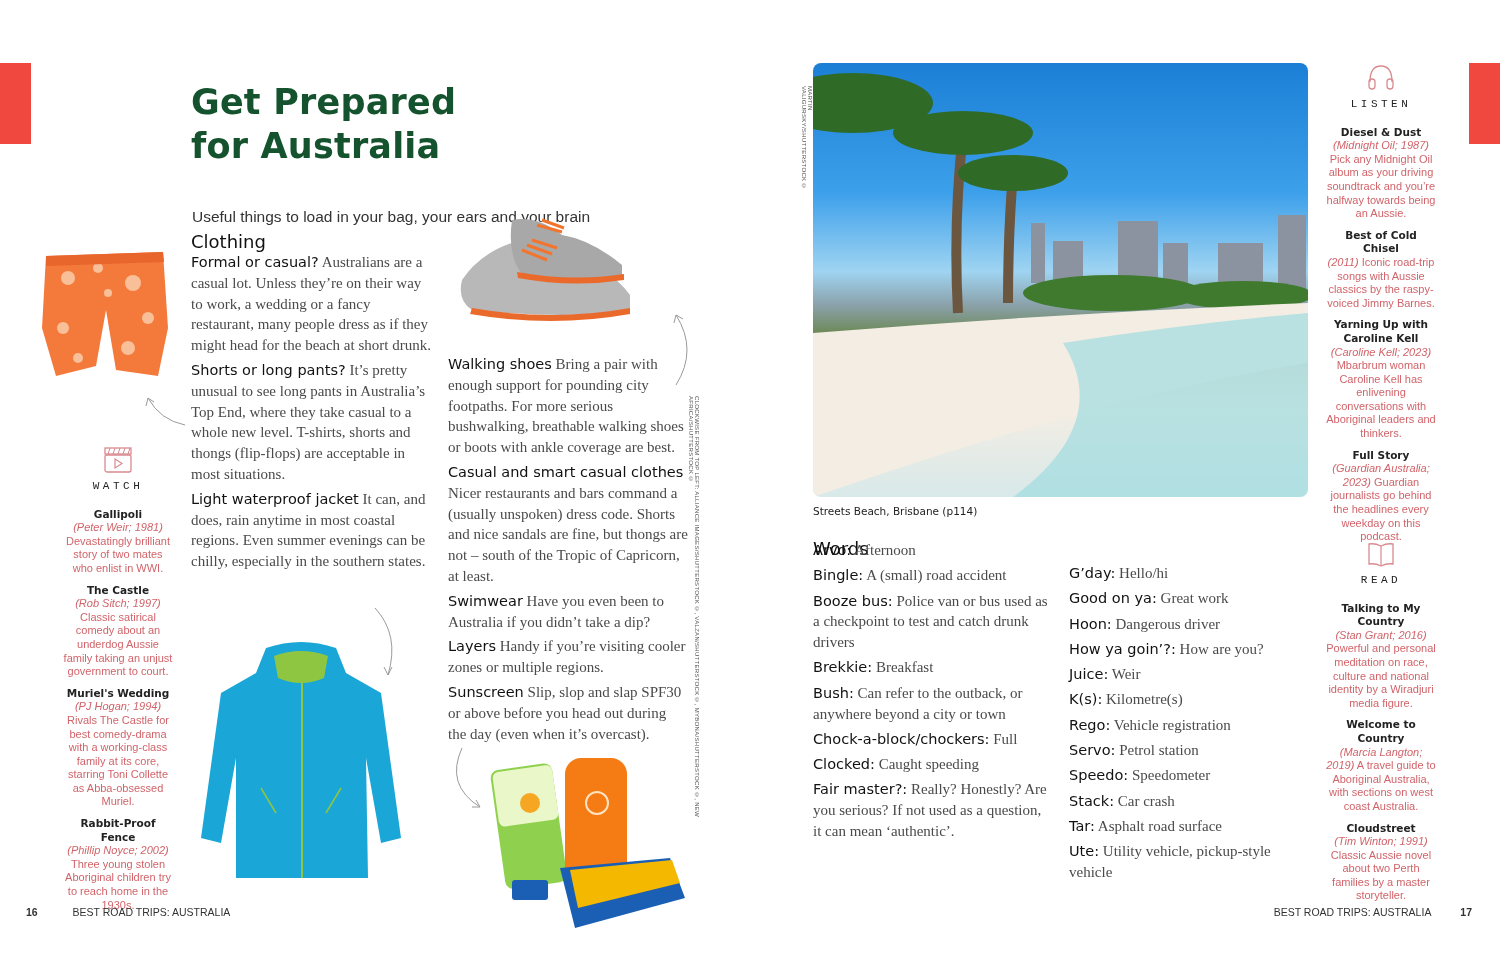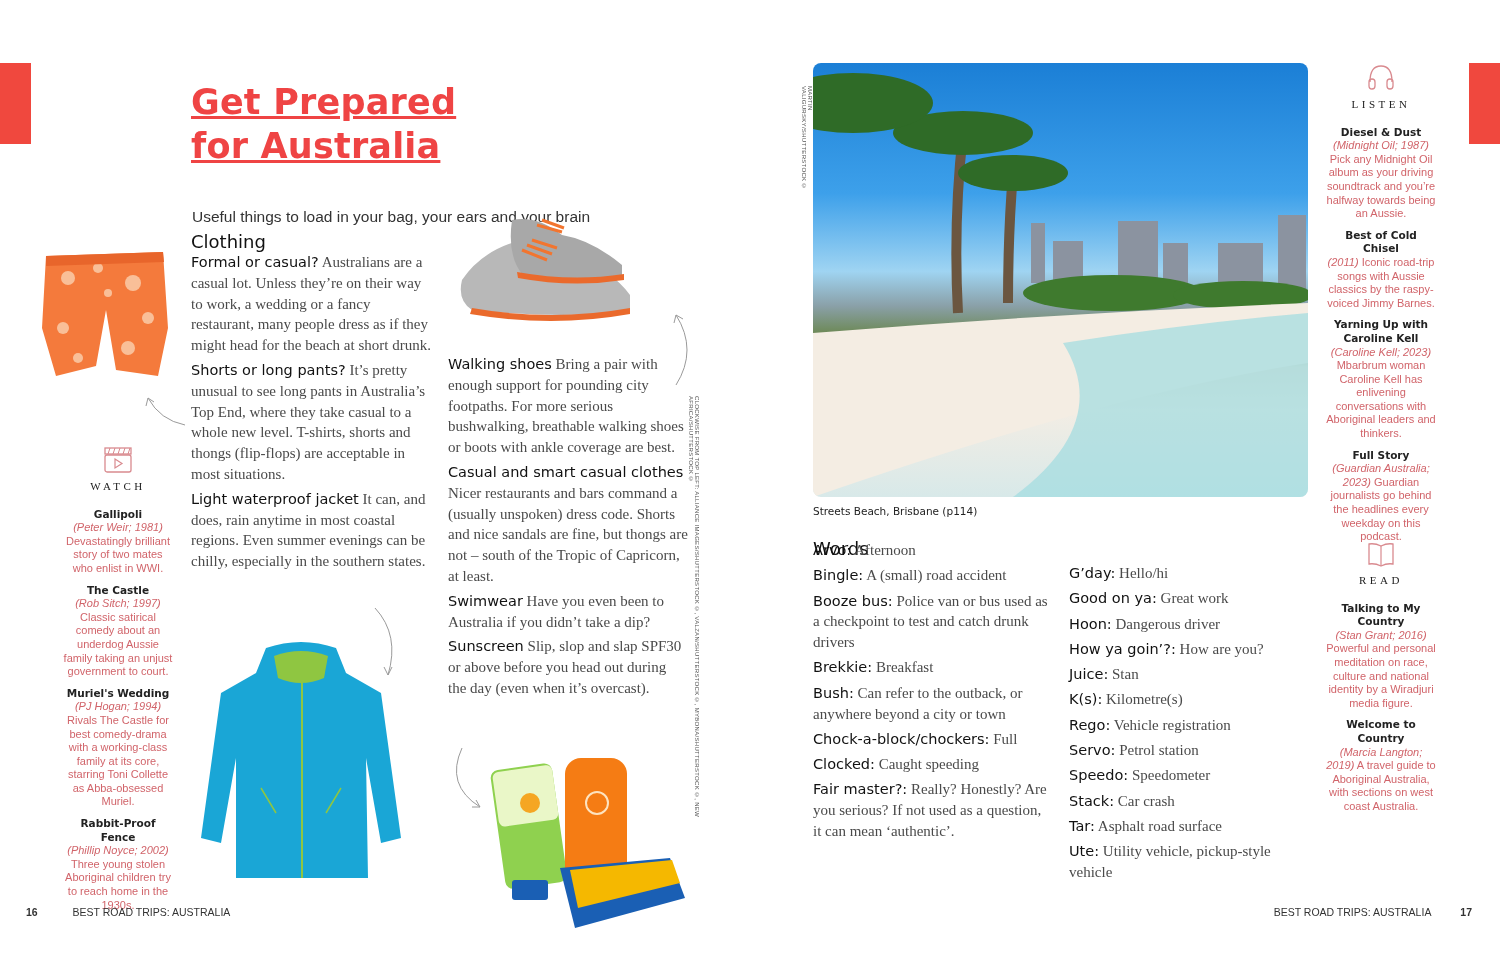--- a/index.html
+++ b/index.html
@@ -2,33 +2,33 @@
 <html><head>
 <meta charset="utf-8">
 <style>
   * { box-sizing: border-box; margin: 0; padding: 0; }
   html, body { width: 1500px; height: 954px; background: #ffffff; overflow: hidden; }
   body { position: relative; font-family: "Liberation Serif", serif; color: #2b2b2b; }
   .tab { position: absolute; width: 31px; height: 81px; background: #f0483e; }
   .tab.left { left: 0; top: 63px; }
   .tab.right { right: 0; top: 63px; }
 
-  .title { position: absolute; left: 191px; top: 80px; font-family: "DejaVu Sans", sans-serif; font-weight: bold; font-size: 35px; line-height: 44px; color: #ef4444; letter-spacing: 0.2px; text-decoration: underline; }
+  .title { position: absolute; left: 191px; top: 80px; font-family: "DejaVu Sans", sans-serif; font-weight: bold; font-size: 35px; line-height: 44px; color: #14532d; letter-spacing: 0.2px; }
   .subtitle { position: absolute; left: 192px; top: 173px; font-family: "Liberation Sans", sans-serif; font-size: 15.5px; color: #333; margin-top: 35px; }
 
   .section-h { font-family: "DejaVu Sans", sans-serif; font-size: 18px; color: #111; }
   .entry { font-size: 15px; line-height: 20.8px; color: #4a4a4a; margin-bottom: 4px; }
   .entry .term { font-family: "DejaVu Sans", sans-serif; font-size: 14.5px; color: #111; text-align: right; }
 
   .col1 { position: absolute; left: 191px; top: 231px; width: 240px; }
   .col2 { position: absolute; left: 448px; top: 354px; width: 240px; }
   .col1 .section-h { }
 
   .sidebar { position: absolute; text-align: center; font-family: "Liberation Sans", sans-serif; font-size: 11px; line-height: 13.6px; color: #d1646a; }
-  .sidebar .label { font-family: Liberation Serif, serif; color: #222; font-size: 11px; letter-spacing: 3.5px; margin: 6px 0 14px; }
+  .sidebar .label { font-family: Liberation Mono, monospace; color: #222; font-size: 11px; letter-spacing: 3.5px; margin: 6px 0 14px; }
   .sidebar .item { margin-bottom: 8px; }
   .sidebar .name { font-family: "DejaVu Sans", sans-serif; font-weight: bold; font-size: 10.5px; color: #222; display: block; }
   .sidebar .meta { font-style: italic; }
   .watch { left: 62px; top: 446px; width: 112px; }
   .listen { left: 1326px; top: 62px; width: 110px; }
   .read { left: 1326px; top: 540px; width: 110px; }
   .sb-icon { display: block; margin: 0 auto; }
 
   .photo { position: absolute; left: 813px; top: 63px; width: 495px; height: 434px; border-radius: 8px; overflow: hidden;
     background: linear-gradient(180deg, #1b7fd6 0%, #3da0ea 30%, #9fd4f2 48%, #8aa0a8 56%, #6e8a5a 62%, #e9e0d2 70%, #f3ede4 80%, #d8e9e9 100%); }
@@ -121,20 +121,21 @@
 <div class="col1">
   <div class="section-h">Clothing</div>
   <p class="entry"><span class="term">Formal or casual?</span><span> Australians are a casual lot. Unless they’re on their way to work, a wedding or a fancy restaurant, many people dress as if they might head for the beach at short drunk.</span></p>
   <p class="entry"><span class="term">Shorts or long pants?</span><span> It’s pretty unusual to see long pants in Australia’s Top End, where they take casual to a whole new level. T-shirts, shorts and thongs (flip-flops) are acceptable in most situations.</span></p>
   <p class="entry"><span class="term">Light waterproof jacket</span><span> It can, and does, rain anytime in most coastal regions. Even summer evenings can be chilly, especially in the southern states.</span></p>
 </div>
 <div class="col2">
   <p class="entry"><span class="term">Walking shoes</span><span> Bring a pair with enough support for pounding city footpaths. For more serious bushwalking, breathable walking shoes or boots with ankle coverage are best.</span></p>
   <p class="entry"><span class="term">Casual and smart casual clothes</span><span> Nicer restaurants and bars command a (usually unspoken) dress code. Shorts and nice sandals are fine, but thongs are not – south of the Tropic of Capricorn, at least.</span></p>
   <p class="entry"><span class="term">Swimwear</span><span> Have you even been to Australia if you didn’t take a dip?</span></p>
+  <p class="entry"><span class="term">Layers</span><span> Handy if you’re visiting cooler zones or multiple regions.</span></p>
   <p class="entry"><span class="term">Sunscreen</span><span> Slip, slop and slap SPF30 or above before you head out during the day (even when it’s overcast).</span></p>
 </div>
 
 <div class="credit-v" style="left:688px;top:396px;height:430px;">CLOCKWISE FROM TOP LEFT: ALLIANCE IMAGES/SHUTTERSTOCK ©, VALZAN/SHUTTERSTOCK ©, MYBONA/SHUTTERSTOCK ©, NEW AFRICA/SHUTTERSTOCK ©</div>
 
 <div class="sidebar watch">
   <svg class="sb-icon" width="30" height="28" viewBox="0 0 30 28">
     <rect x="2" y="9" width="26" height="17" rx="2" fill="none" stroke="#d98a8f" stroke-width="1.3"></rect>
     <rect x="2" y="2" width="26" height="6" fill="none" stroke="#d98a8f" stroke-width="1.3"></rect>
     <path d="M7 2 L5 8 M12 2 L10 8 M17 2 L15 8 M22 2 L20 8 M27 2 L25 8" stroke="#d98a8f" stroke-width="1"></path>
@@ -186,21 +187,21 @@
   <p class="entry"><span class="term">Bush:</span><span> Can refer to the outback, or anywhere beyond a city or town</span></p>
   <p class="entry"><span class="term">Chock-a-block/chockers:</span><span> Full</span></p>
   <p class="entry"><span class="term">Clocked:</span><span> Caught speeding</span></p>
   <p class="entry"><span class="term">Fair master?:</span><span> Really? Honestly? Are you serious? If not used as a question, it can mean ‘authentic’.</span></p>
 </div>
 <div class="wcol2">
   <p class="entry"><span class="term">G’day:</span><span> Hello/hi</span></p>
   <p class="entry"><span class="term">Good on ya:</span><span> Great work</span></p>
   <p class="entry"><span class="term">Hoon:</span><span> Dangerous driver</span></p>
   <p class="entry"><span class="term">How ya goin’?:</span><span> How are you?</span></p>
-  <p class="entry"><span class="term">Juice:</span><span> Stan</span></p>
+  <p class="entry"><span class="term">Juice:</span><span> Weir</span></p>
   <p class="entry"><span class="term">K(s):</span><span> Kilometre(s)</span></p>
   <p class="entry"><span class="term">Rego:</span><span> Vehicle registration</span></p>
   <p class="entry"><span class="term">Servo:</span><span> Petrol station</span></p>
   <p class="entry"><span class="term">Speedo:</span><span> Speedometer</span></p>
   <p class="entry"><span class="term">Stack:</span><span> Car crash</span></p>
   <p class="entry"><span class="term">Tar:</span><span> Asphalt road surface</span></p>
   <p class="entry"><span class="term">Ute:</span><span> Utility vehicle, pickup-style vehicle</span></p>
 </div>
 
 <div class="sidebar listen">
@@ -217,20 +218,21 @@
 </div>
 
 <div class="sidebar read">
   <svg class="sb-icon" width="30" height="28" viewBox="0 0 30 28">
     <path d="M15 6 Q9 3 3 4 L3 24 Q9 23 15 26 Q21 23 27 24 L27 4 Q21 3 15 6 Z" fill="none" stroke="#d98a8f" stroke-width="1.3"></path>
     <line x1="15" y1="6" x2="15" y2="26" stroke="#d98a8f" stroke-width="1.2"></line>
   </svg>
   <div class="label">READ</div>
   <div class="item"><span class="name">Talking to My Country</span><span class="meta">(Stan Grant; 2016)</span><span> Powerful and personal meditation on race, culture and national identity by a Wiradjuri media figure.</span></div>
   <div class="item"><span class="name">Welcome to Country</span><span class="meta">(Marcia Langton; 2019)</span><span> A travel guide to Aboriginal Australia, with sections on west coast Australia.</span></div>
+  <div class="item"><span class="name">Cloudstreet</span><span class="meta">(Tim Winton; 1991)</span><span> Classic Aussie novel about two Perth families by a master storyteller.</span></div>
 </div>
 
 <div class="footer" style="left:26px;">
   <span class="num">16</span>
   <span style="margin-left:32px;">BEST ROAD TRIPS: AUSTRALIA</span>
 </div>
 <div class="footer" style="right:28px;">
   <span style="margin-right:26px;">BEST ROAD TRIPS: AUSTRALIA</span>
   <span class="num">17</span>
 </div>

